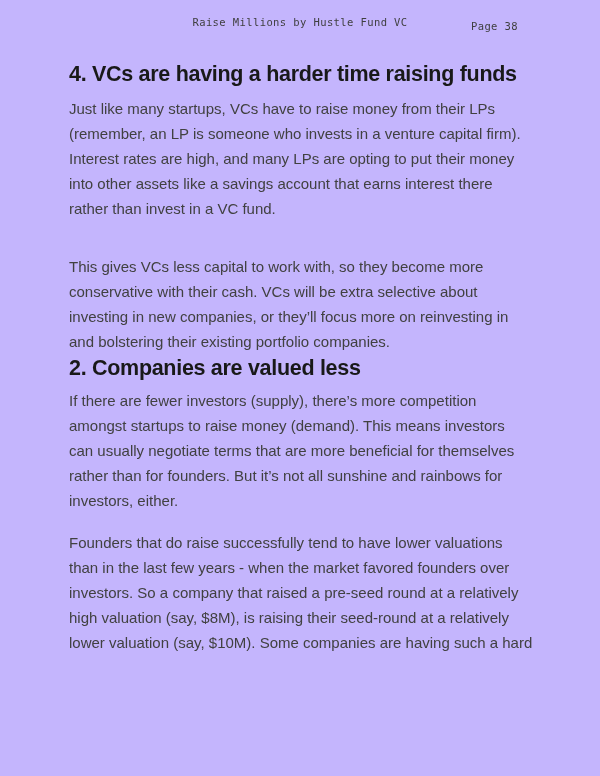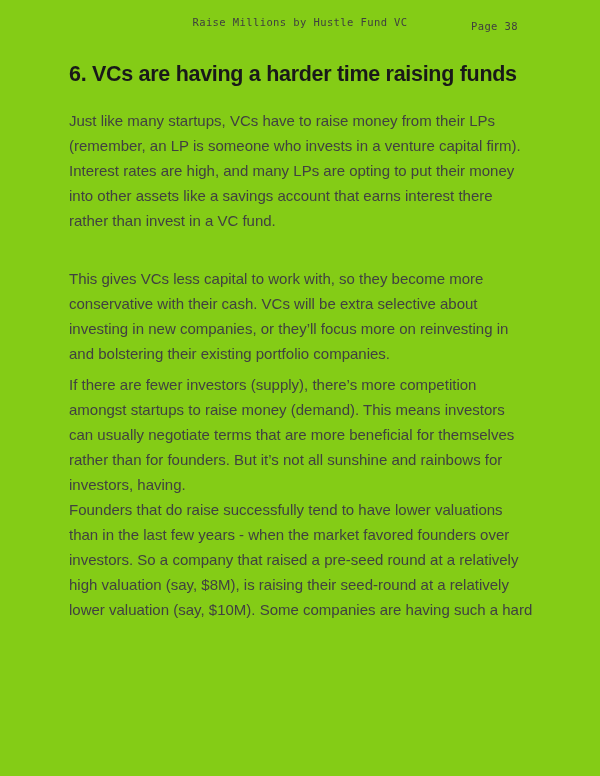--- a/index.html
+++ b/index.html
@@ -4,21 +4,21 @@
 <style>
   html, body {
     margin: 0;
     padding: 0;
     background: #ffffff;
   }
   .page {
     position: relative;
     width: 600px;
     height: 776px;
-    background: #84cc16;
+    background: #c4b5fd;
     font-family: "Liberation Sans", sans-serif;
     overflow: hidden;
     text-decoration: underline;
   }
   .meta-row {
     position: absolute;
     top: 16px;
     left: 0;
     right: 0;
     text-align: center;
@@ -48,24 +48,24 @@
   }
   .h-first { margin-top: 8px; }
   .h-second { margin-top: 32px; }
   .para {
     margin: 0;
     font-size: 15px;
     line-height: 25px;
     color: #414141;
     white-space: pre;
   }
-  .p-after-heading { margin-top: 20px; }
+  .p-after-heading { margin-top: 8px; }
   .p-gap-1 { margin-top: 33px; }
   .p-after-heading-2 { margin-top: 6px; }
-  .p-gap-2 { margin-top: 0; }
+  .p-gap-2 { margin-top: 17px; }
   .footer {
     position: absolute;
     left: 0;
     right: 0;
     top: 742px;
     text-align: center;
     font-family: "DejaVu Sans Mono", "Liberation Mono", monospace;
     font-size: 10px;
     letter-spacing: 0.4px;
     color: #3f3f3f;
@@ -77,38 +77,39 @@
 <div class="page">
 
   <div class="meta-row">
     <span class="doc-title">Raise Millions by Hustle Fund VC</span>
     <span class="page-num">Page 38</span>
   </div>
 
   <div class="content">
 
     <section>
-      <h1 class="h-first">6. VCs are having a harder time raising funds</h1>
+      <h1 class="h-first">4. VCs are having a harder time raising funds</h1>
       <p class="para p-after-heading">Just like many startups, VCs have to raise money from their LPs
 (remember, an LP is someone who invests in a venture capital firm).
 Interest rates are high, and many LPs are opting to put their money
 into other assets like a savings account that earns interest there
 rather than invest in a VC fund.</p>
       <p class="para p-gap-1">This gives VCs less capital to work with, so they become more
 conservative with their cash. VCs will be extra selective about
 investing in new companies, or they’ll focus more on reinvesting in
 and bolstering their existing portfolio companies.</p>
     </section>
 
     <section>
+      <h1 class="h-second">2. Companies are valued less</h1>
       <p class="para p-after-heading-2">If there are fewer investors (supply), there’s more competition
 amongst startups to raise money (demand). This means investors
 can usually negotiate terms that are more beneficial for themselves
 rather than for founders. But it’s not all sunshine and rainbows for
-investors, having.</p>
+investors, either.</p>
       <p class="para p-gap-2">Founders that do raise successfully tend to have lower valuations
 than in the last few years - when the market favored founders over
 investors. So a company that raised a pre-seed round at a relatively
 high valuation (say, $8M), is raising their seed-round at a relatively
 lower valuation (say, $10M). Some companies are having such a hard</p>
     </section>
 
   </div>
 
 

